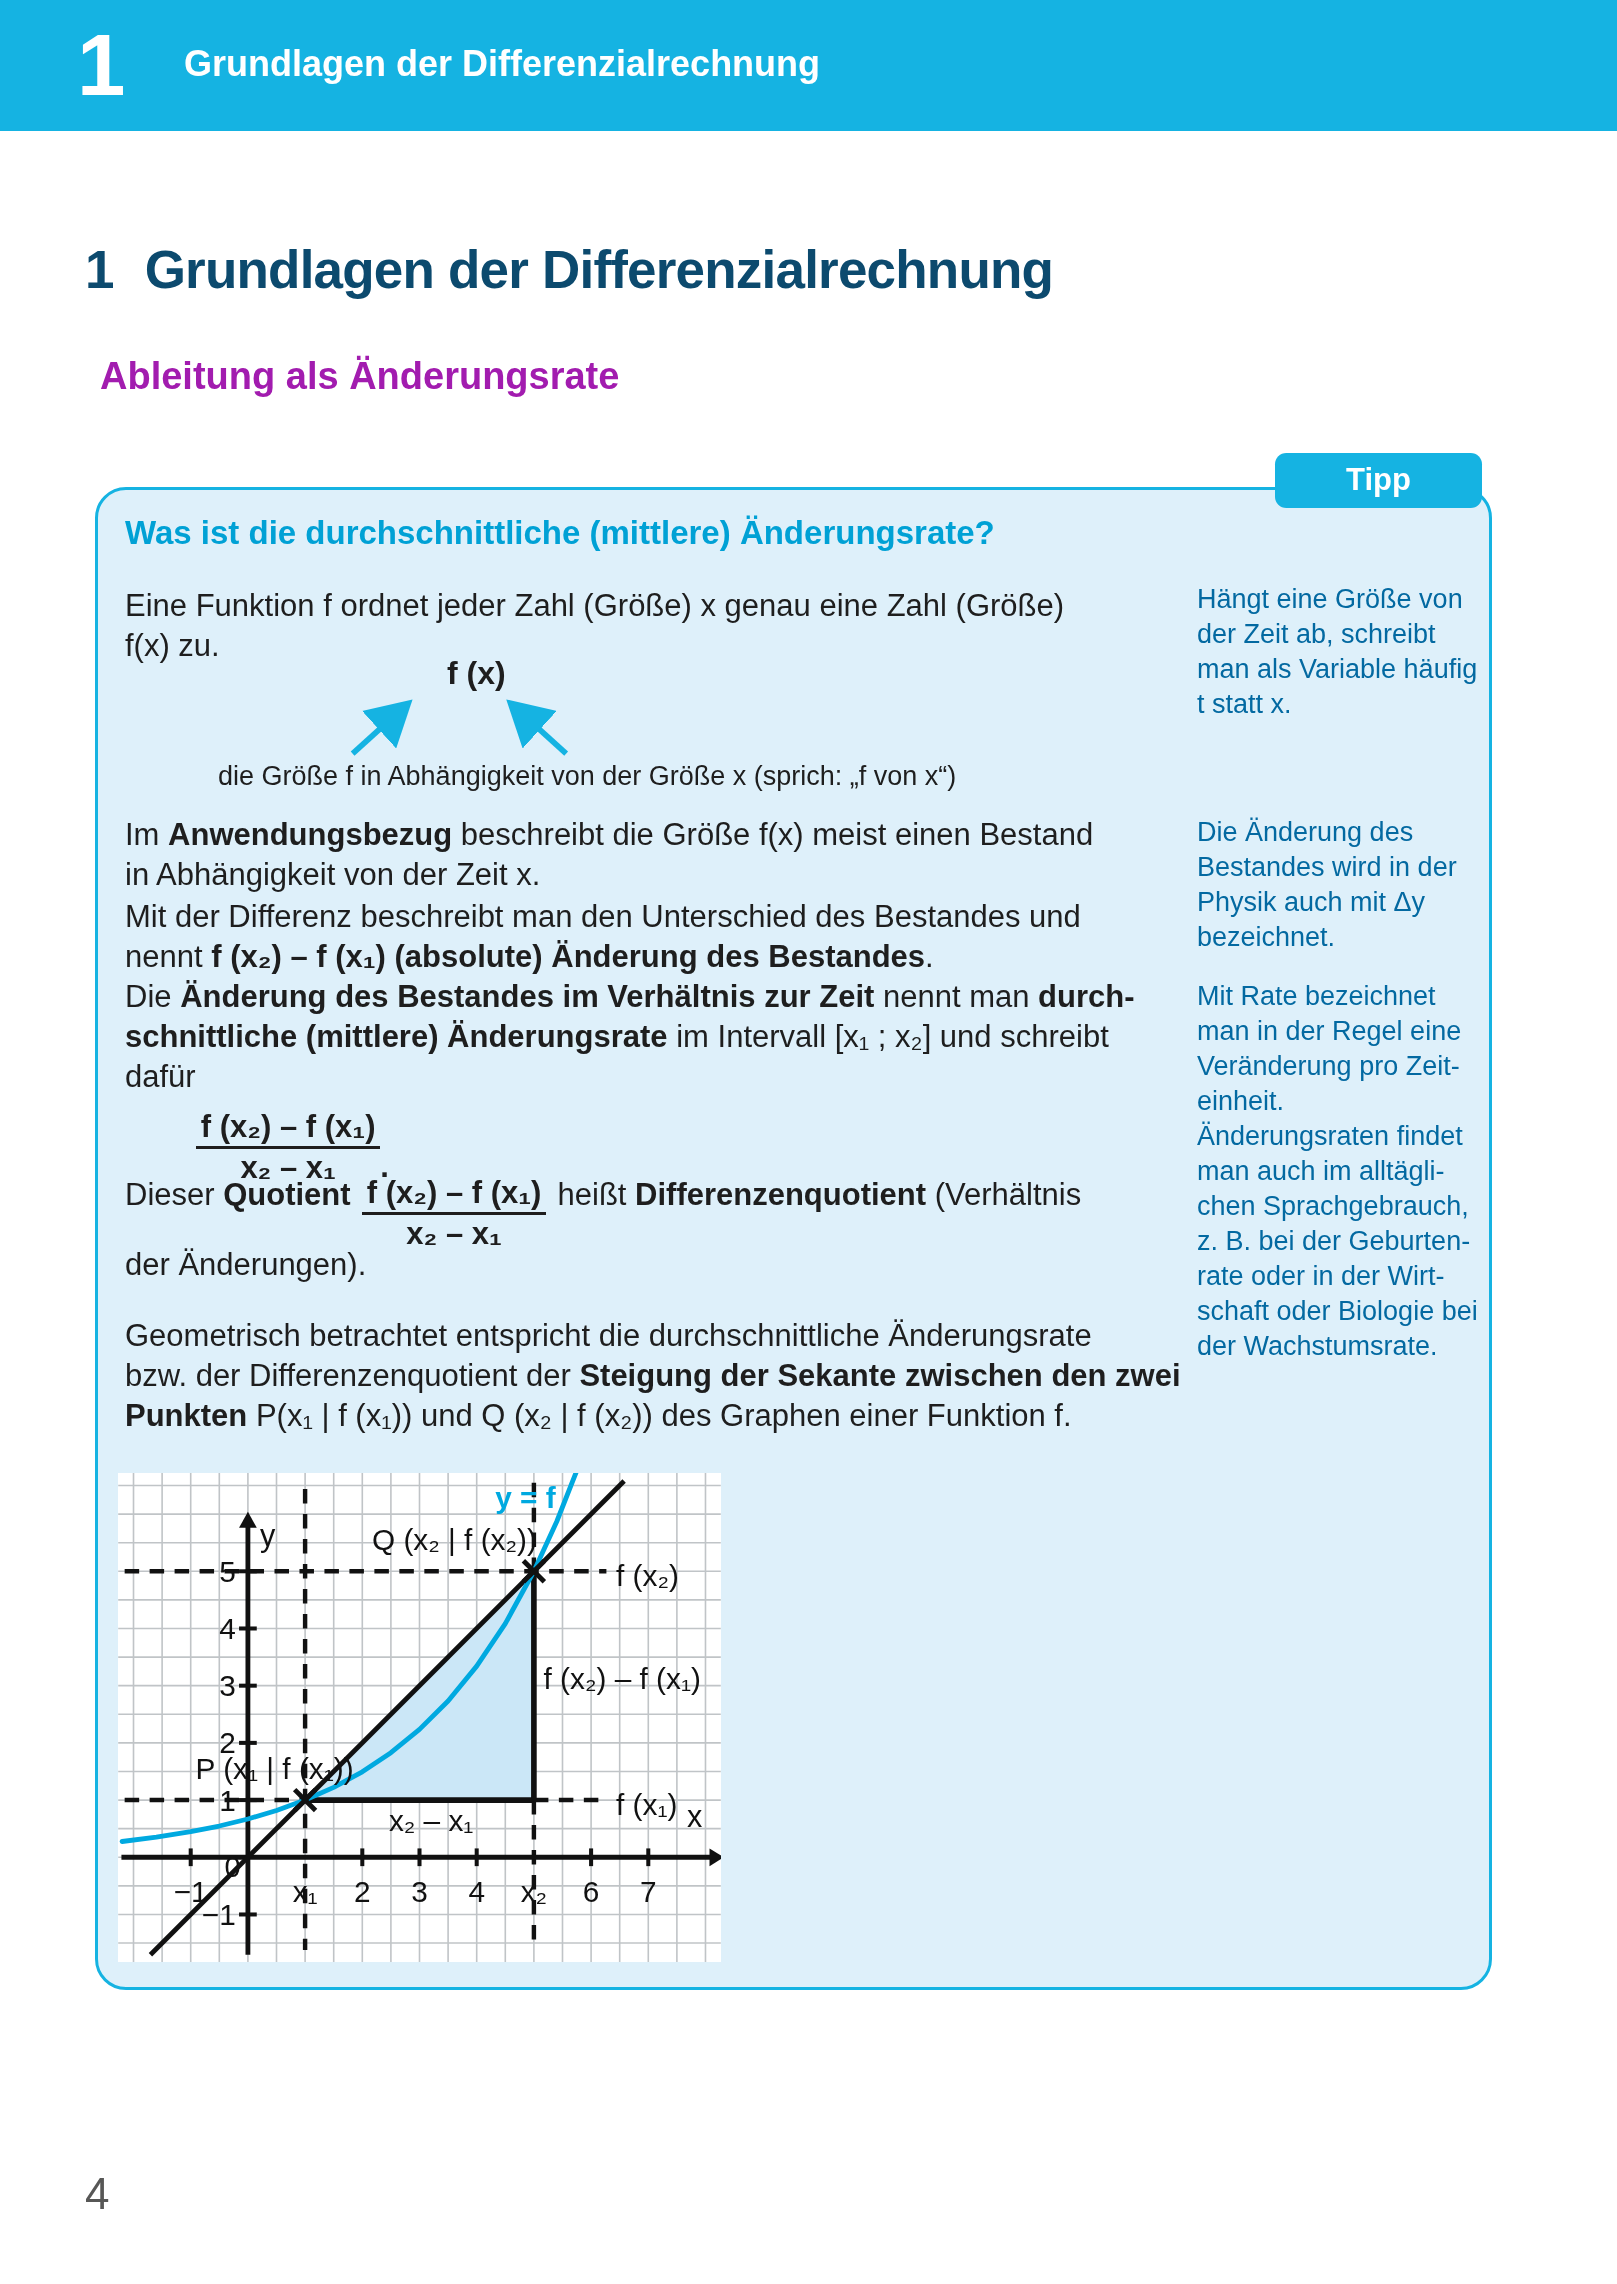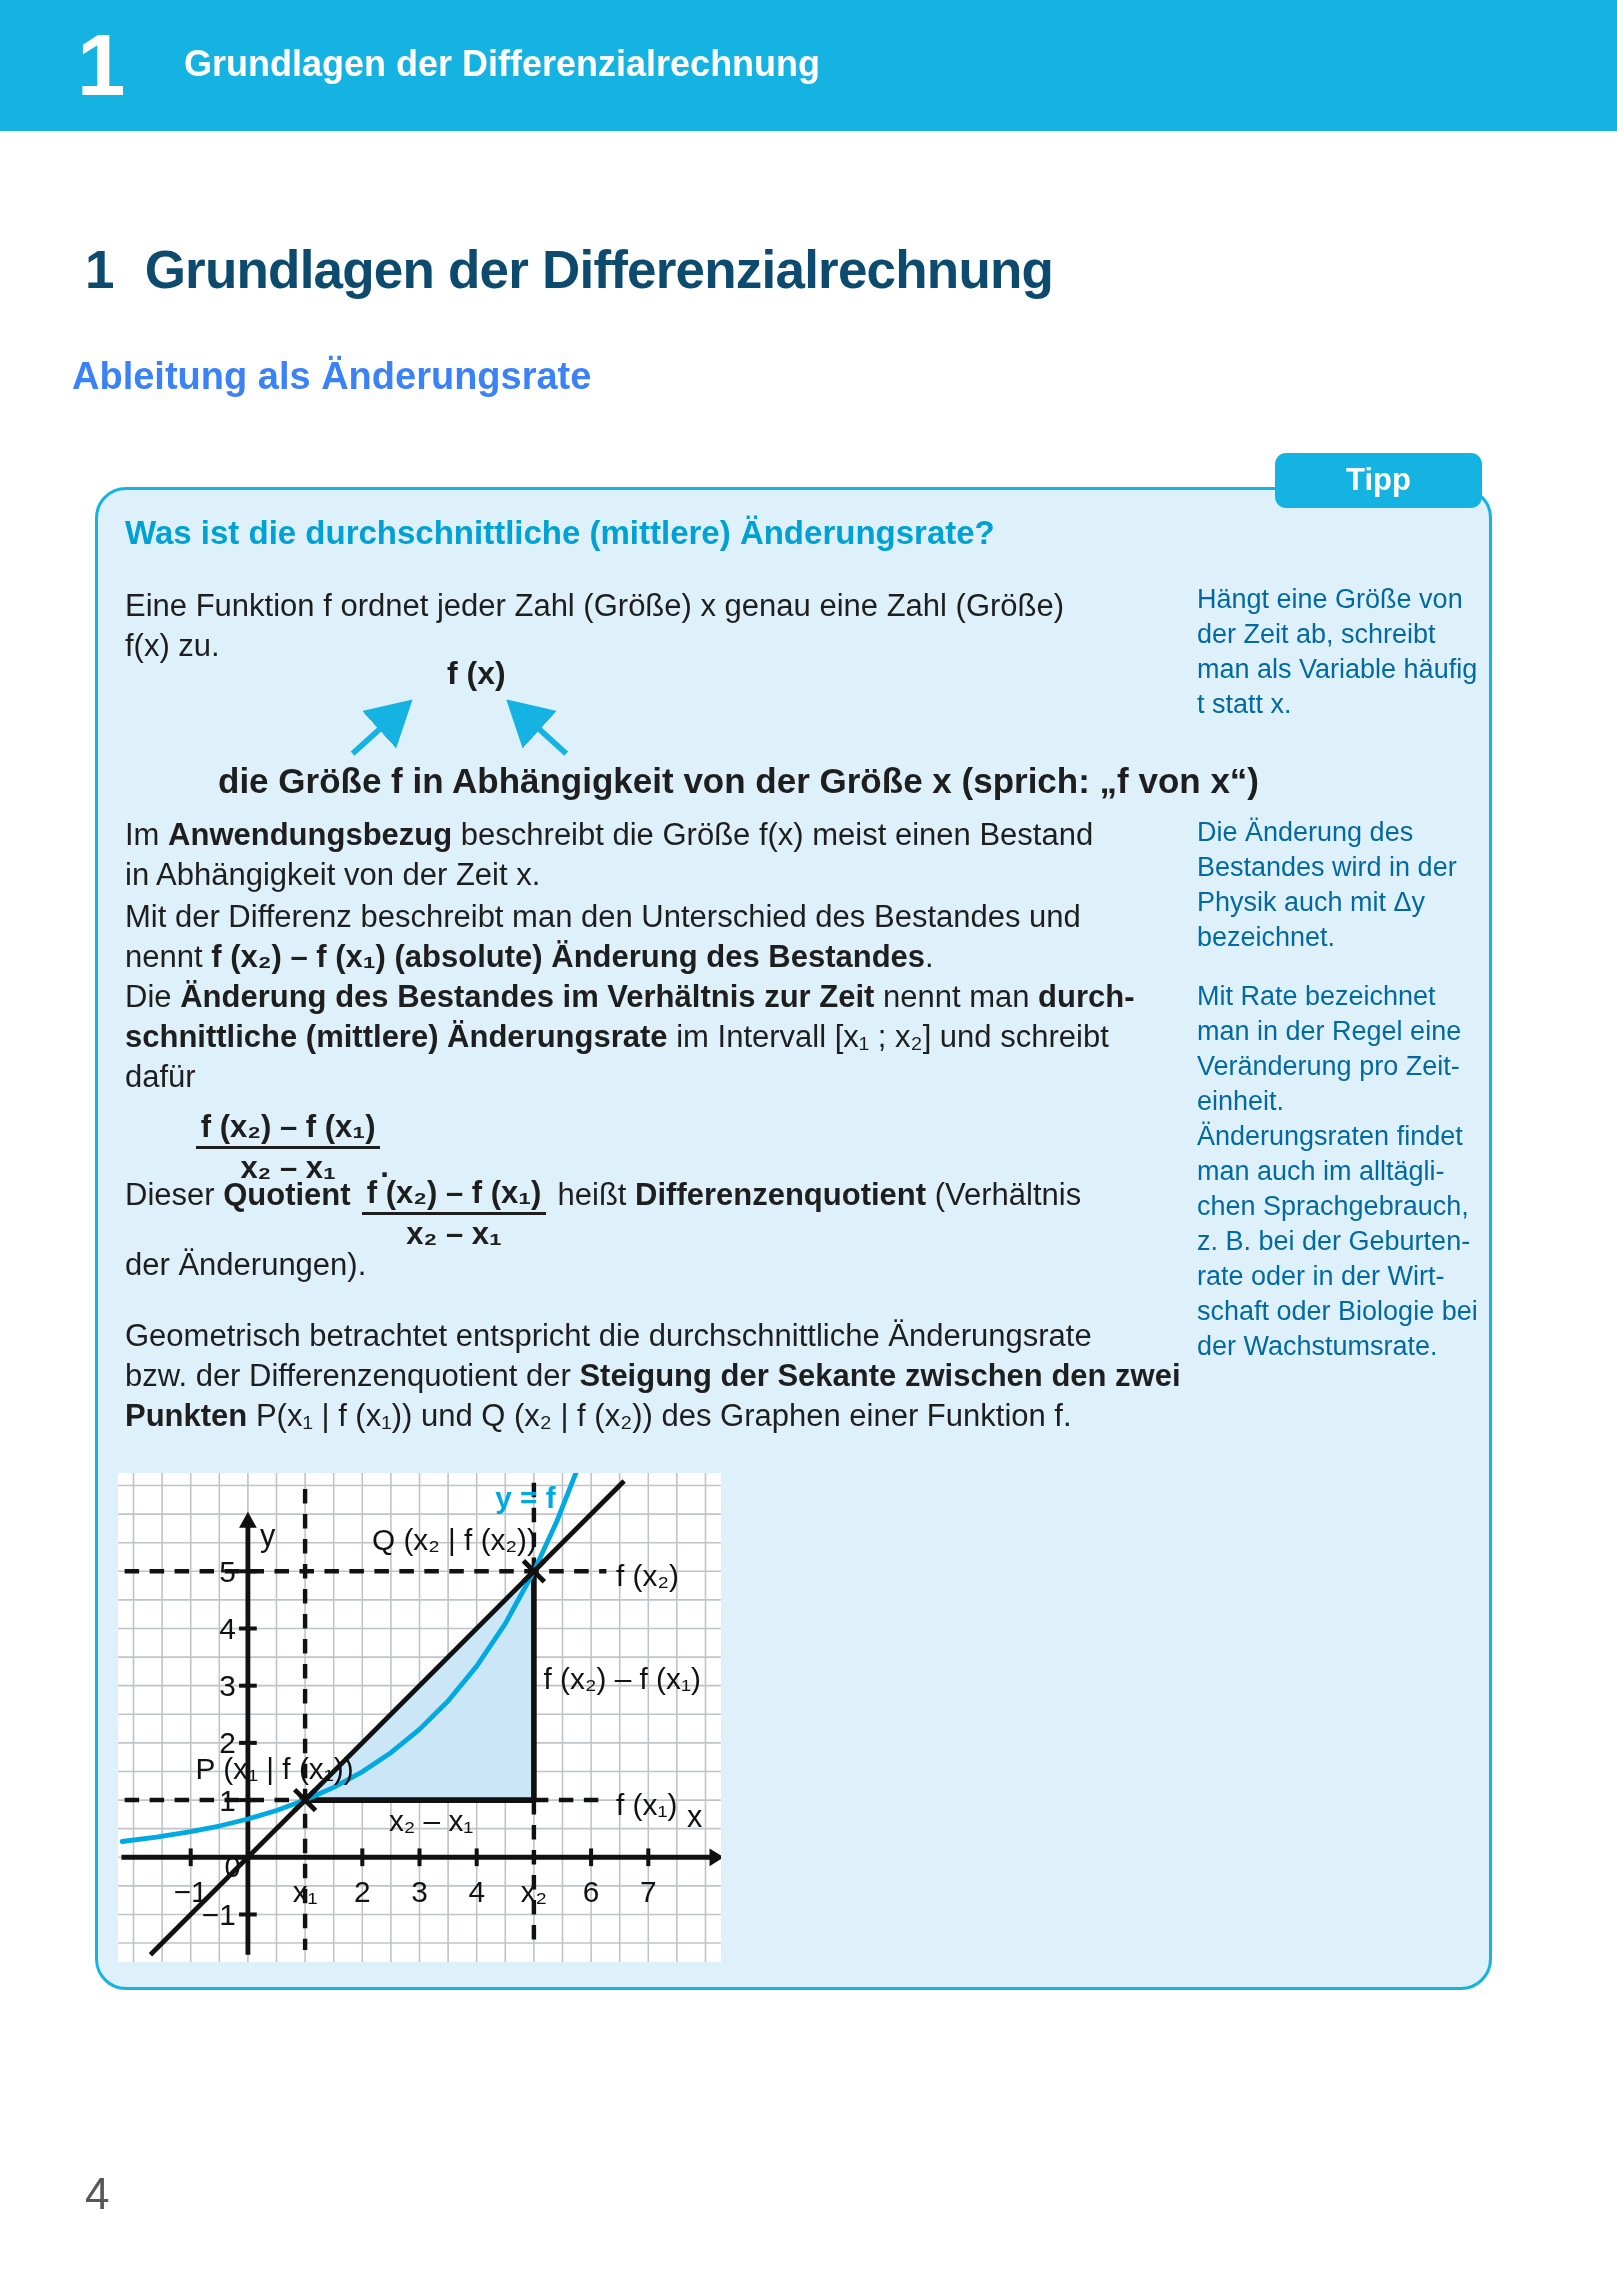--- a/index.html
+++ b/index.html
@@ -7,34 +7,34 @@
   .page{position:relative;width:1618px;height:2284px;background:#ffffff;overflow:hidden;}
   .abs{position:absolute;}
   .b{font-weight:bold;}
   
   .header-bar{left:0;top:0;width:1618px;height:131px;background:#15b3e2;}
   .header-num{left:77px;top:14.5px;font-size:87px;font-weight:bold;color:#ffffff;}
   .header-title{left:184px;top:43px;font-size:36px;font-weight:bold;color:#ffffff;}
   
   .h1{left:85px;top:239px;font-size:53px;font-weight:bold;color:#0c4a6e;letter-spacing:-0.8px;}
   .h1 .num{margin-right:31px;}
-  .h2{left:72px;top:355px;font-size:38px;font-weight:bold;color:#3b82f6;}
+  .h2{left:100px;top:355px;font-size:38px;font-weight:bold;color:#a21caf;}
   
   .tip-badge{left:1275px;top:453px;width:207px;height:55px;background:#15b3e2;border-radius:11.3px;
              color:#ffffff;font-size:31px;font-weight:bold;text-align:center;line-height:53px;z-index:3;}
   
   .big-box{left:95px;top:487px;width:1397px;height:1503px;background:#def0fa;
            border:3.2px solid #15b3e2;border-radius:31px;box-sizing:border-box;z-index:1;}
   .box-heading{left:125px;top:514px;font-size:33px;font-weight:bold;color:#00a1d5;z-index:2;}
   .body-txt{font-size:31px;line-height:40px;color:#1e1e1e;z-index:2;white-space:pre-line;}
   .rich{font-size:31px;line-height:40px;color:#1e1e1e;z-index:2;}
   .p1{left:125px;top:586px;width:1176px;}
   .fx-formula{left:447px;top:655px;font-size:32px;z-index:2;}
   .fx-arrows{left:322px;top:689px;z-index:2;}
-  .fx-caption{left:218px;top:761px;font-size:35px;font-weight:bold;z-index:2;}
+  .fx-caption{left:218px;top:761px;font-size:27px;font-weight:normal;z-index:2;}
   .p2{left:125px;top:815px;width:1176px;}
   .p3{left:125px;top:897px;width:1176px;}
   .p4{left:125px;top:1316px;width:1176px;}
   
   .frac{display:inline-block;text-align:center;vertical-align:middle;font-weight:bold;font-size:31px;line-height:35px;}
   .frac .num{display:block;padding:0 4.8px 1.6px 4.8px;border-bottom:3.2px solid #1e1e1e;}
   .frac .den{display:block;padding-top:1.6px;}
   .frac1-wrap{left:196px;top:1109px;z-index:2;font-size:31px;}
   .frac1-wrap .dot{font-weight:bold;font-size:31px;vertical-align:bottom;}
   .quot-line{left:125px;top:1175px;width:1208px;display:flex;align-items:flex-start;gap:11.3px;

